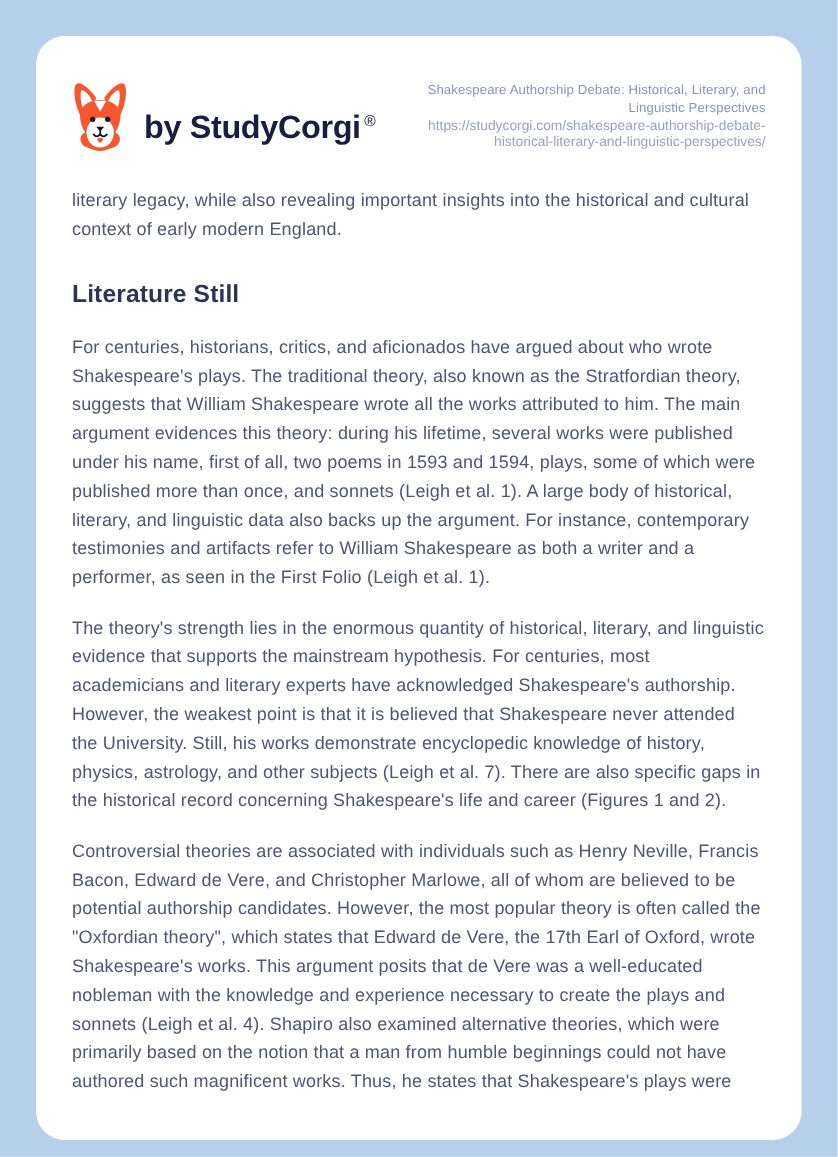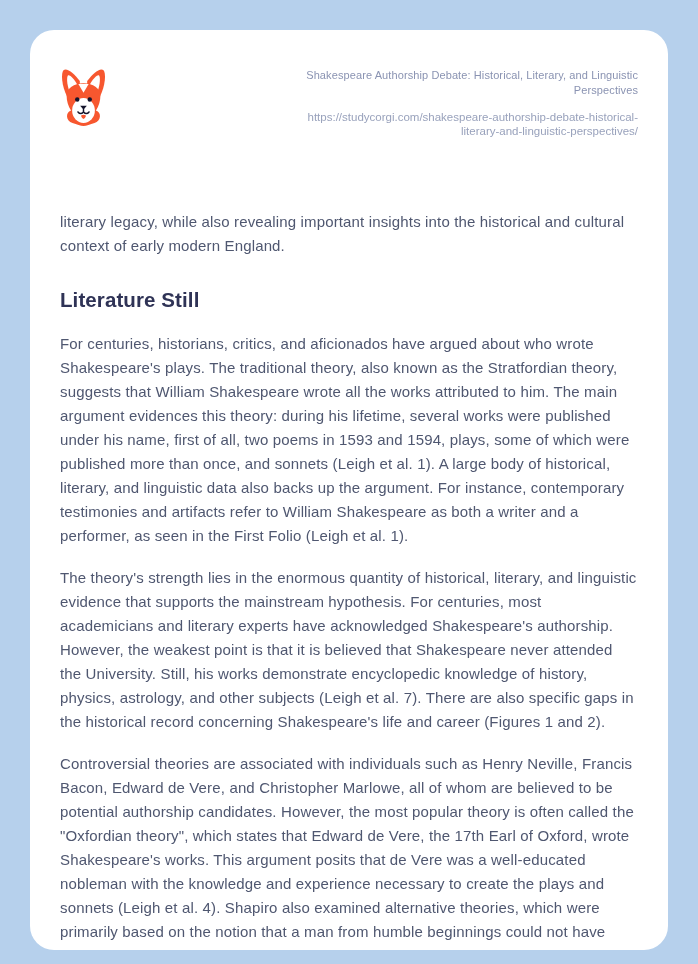--- a/index.html
+++ b/index.html
@@ -55,28 +55,28 @@
     font-size: 11px;
     font-weight: normal;
     line-height: 15px;
     color: #8a93b2;
     letter-spacing: 0.1px;
   }
   .doc-url {
     font-size: 11.5px;
     line-height: 14px;
     color: #99a2bc;
-    margin-top: 12px;
+    margin-top: 0;
     overflow-wrap: break-word;
     text-decoration: none;
     display: block;
   }
   
   .article {
-    margin-top: 72px;
+    margin-top: 26px;
     color: #4f5770;
   }
   .article p {
     font-size: 15px;
     line-height: 24px;
     letter-spacing: 0.15px;
     margin-bottom: 18px;
   }
   .article h2 {
     font-size: 20.5px;
@@ -111,20 +111,21 @@
           <circle cx="23.5" cy="45" r="3" fill="#14142b"></circle>
           <circle cx="40.5" cy="45" r="3" fill="#14142b"></circle>
 
           <path d="M27.5 53.5 L36.5 53.5 L32 59 Z" fill="#14142b"></path>
 
           <path d="M32 58.5 L32 62 M24.5 62 Q28 66.5 32 62 Q36 66.5 39.5 62" stroke="#14142b" stroke-width="2" fill="none" stroke-linecap="round"></path>
 
           <path d="M28.5 67 Q32 76 35.5 67 Q32 64.5 28.5 67 Z" fill="#f7572f"></path>
         </svg>
       </span>
+      <div class="brand-text"><span>by StudyCorgi</span><sup>®</sup></div>
     </div>
 
     <div class="doc-meta">
       <div class="doc-title">Shakespeare Authorship Debate: Historical, Literary, and Linguistic Perspectives</div>
       <a class="doc-url" href="#">https://studycorgi.com/shakespeare-authorship-debate-historical-literary-and-linguistic-perspectives/</a>
     </div>
 
   </div>
 
   <div class="article">

